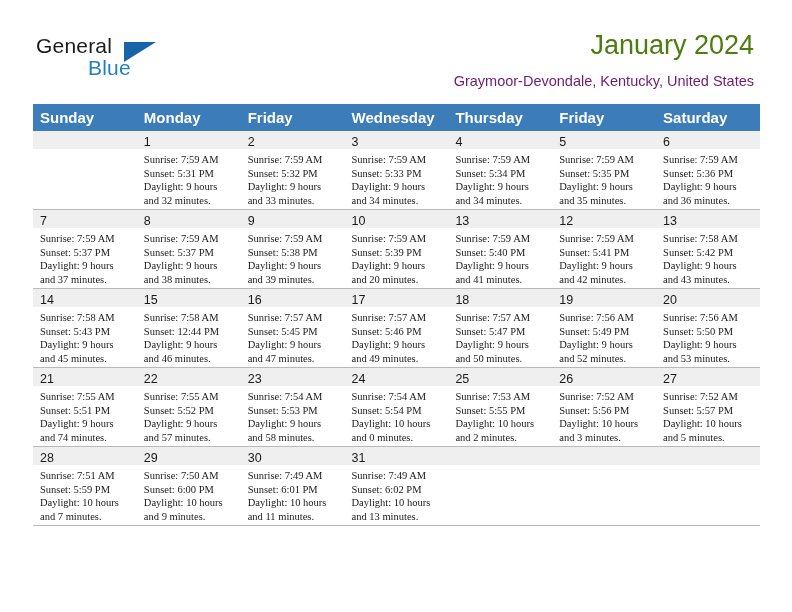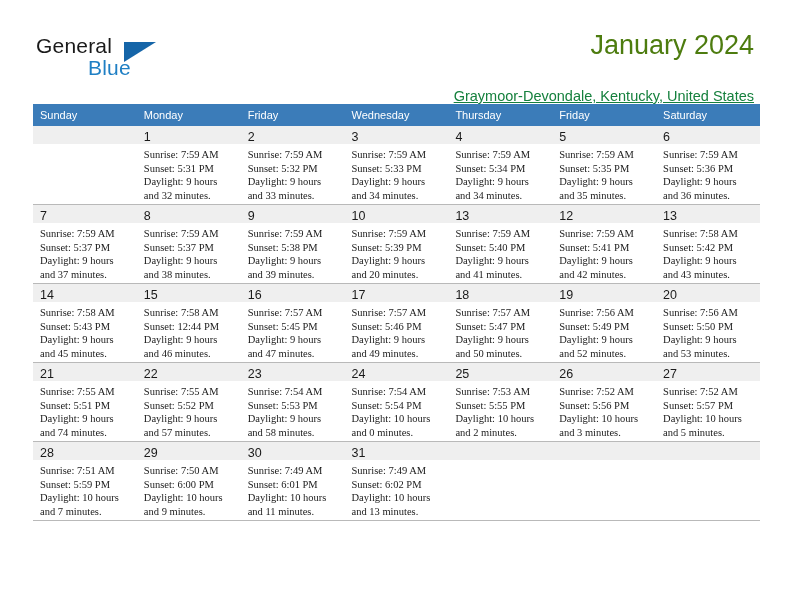--- a/index.html
+++ b/index.html
@@ -72,41 +72,40 @@
     text-align: right;
   }
   .month-title {
     font-size: 27px;
     color: #4d7c0f;
     line-height: 34px;
     white-space: nowrap;
   }
   .location {
     font-size: 14.5px;
-    color: #15803d;
+    color: #701a75;
     line-height: 20px;
-    margin-top: 24px;
+    margin-top: 9px;
     white-space: nowrap;
-    text-decoration: underline;
   }
 
   
   .calendar {
     position: absolute;
     left: 33px;
     top: 104px;
     width: 727px;
     border-collapse: collapse;
     table-layout: fixed;
   }
   .calendar th {
     background: #3b7cb9;
     color: #ffffff;
-    font-weight: normal;
-    font-size: 11px;
+    font-weight: bold;
+    font-size: 15px;
     text-align: left;
     padding: 5px 0 5px 7px;
     height: 12px;
     border: none;
   }
   .calendar td {
     vertical-align: top;
     width: 103.85px;
     height: 78px;
     padding: 0;

